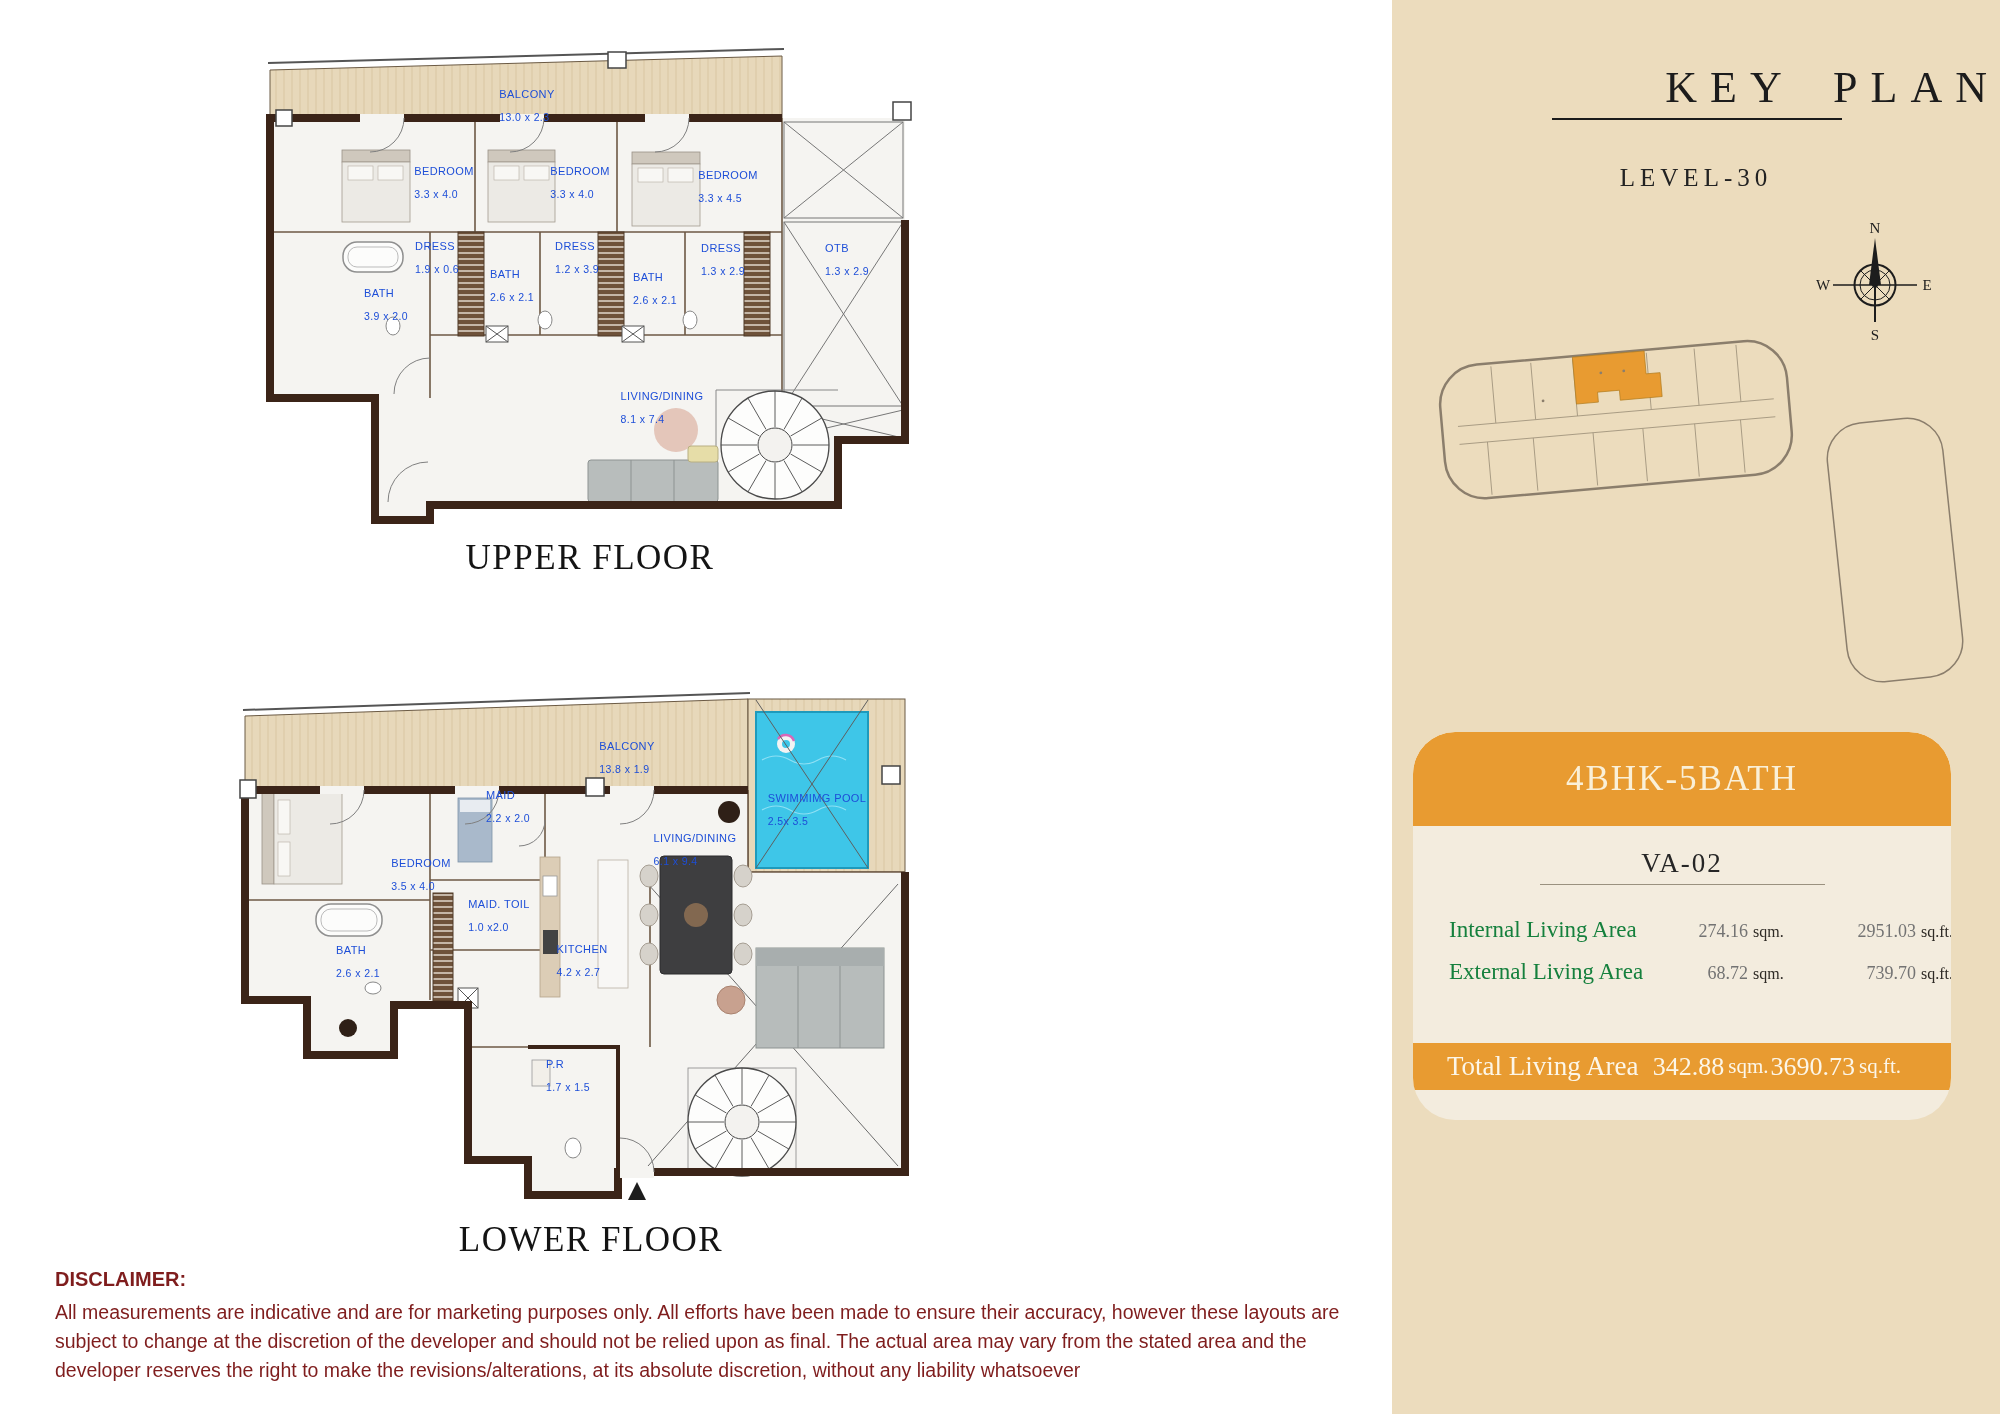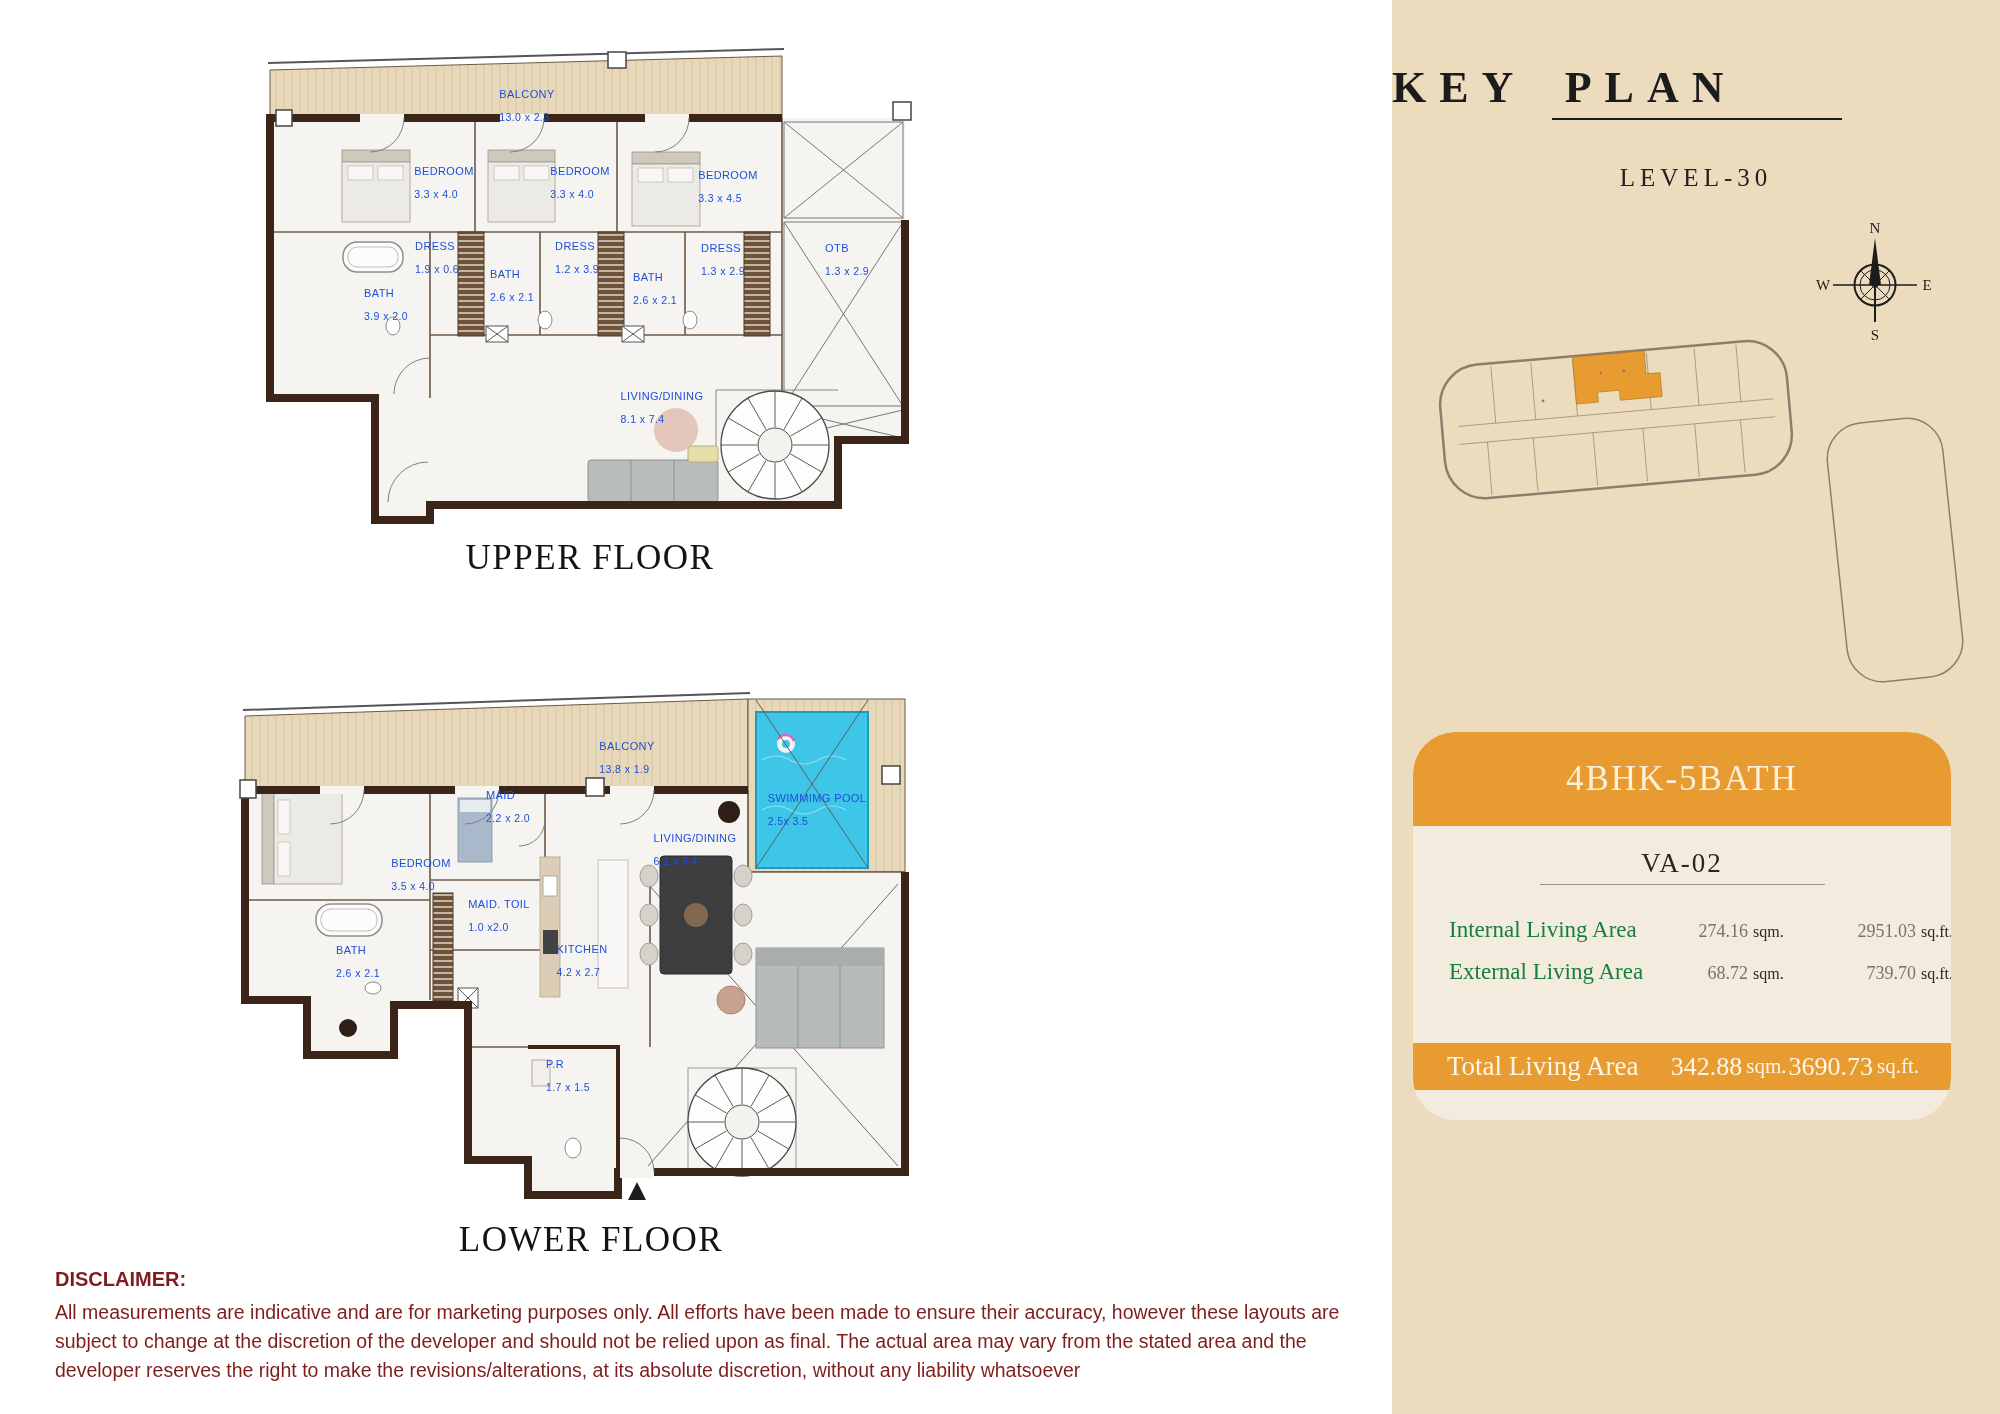--- a/index.html
+++ b/index.html
@@ -5,42 +5,42 @@
   :root{
     --accent:#E89B31; --panel:#ECDCBD; --card:#F3ECDE; --wall:#3B2418;
     --balcony:#E7D8BA; --pool:#3EC6E8; --outline:#8B7E6C; --text_dark:#1C1C1C;
   }
   html,body{margin:0;padding:0;}
   body{font-family:"Liberation Sans",sans-serif;}
   .page{position:relative;width:2000px;height:1414px;background:#ffffff;overflow:hidden;}
   .panel{position:absolute;left:1392px;top:0;width:608px;height:1414px;background:var(--panel);}
   svg.layer{position:absolute;}
   
-  .kp-title{position:absolute;left:1392px;top:62px;width:608px;text-align:left;
-    font-family:"Liberation Serif",serif;font-size:44px;font-weight:700;letter-spacing:13px;
+  .kp-title{position:absolute;left:1392px;top:62px;width:608px;text-align:right;
+    font-family:"Liberation Serif",serif;font-size:44px;font-weight:400;letter-spacing:13px;
     word-spacing:16px;color:var(--text_dark);}
   .kp-underline{position:absolute;left:1552px;top:118px;width:290px;height:0;border-top:2.5px solid #1b1b1b;}
   .kp-level{position:absolute;left:1392px;top:164px;width:608px;text-align:center;
     font-family:"Liberation Serif",serif;font-size:25px;letter-spacing:5px;color:#222;}
   
   .card{position:absolute;left:1413px;top:732px;width:538px;height:388px;background:var(--card);
     border-radius:42px;overflow:hidden;}
   .card-head{height:94px;background:var(--accent);display:flex;align-items:center;justify-content:center;
     border-radius:42px 42px 0 0;}
   .card-head span{font-family:"Liberation Serif",serif;font-size:35px;letter-spacing:2px;color:#FAF0D8;}
   .card-unit{margin-top:22px;text-align:center;font-family:"Liberation Serif",serif;font-size:27px;
     letter-spacing:2px;color:#262626;}
   .card-unit-line{width:285px;margin:5px auto 0;border-bottom:1px solid #9A917F;}
   .card-rows{margin-top:32px;padding:0 24px 0 36px;}
   .crow{display:grid;grid-template-columns:218px 86px 56px 112px 58px;align-items:baseline;margin-bottom:16px;}
   .clabel{font-family:"Liberation Serif",serif;font-size:23px;color:#15803d;}
   .cnum{font-family:"Liberation Serif",serif;font-size:18px;color:#737373;text-align:right;padding-right:5px;}
   .cunit{font-family:"Liberation Serif",serif;font-size:16px;color:#2E2A25;}
   .card-total{position:absolute;top:311px;left:0;right:0;height:47px;background:var(--accent);
-    display:flex;align-items:center;padding:0 30px 0 34px;color:#FCF6E8;}
+    display:flex;align-items:center;padding:0 48px 0 34px;color:#FCF6E8;}
   .tlabel{font-family:"Liberation Serif",serif;font-size:27px;margin-right:auto;}
   .tnum{font-family:"Liberation Serif",serif;font-size:26px;}
   .tunit{font-family:"Liberation Serif",serif;font-size:21px;margin:0 2px 0 4px;}
   
   .rl{position:absolute;transform:translate(-50%,-50%);white-space:nowrap;
     color:#1d4ed8;line-height:12.5px;letter-spacing:0.4px;}
   .rl .nm{display:block;font-size:11px;}
   .rl .dim{display:block;font-size:10.5px;margin-top:10px;}
   .floor-caption{position:absolute;transform:translateX(-50%);font-family:"Liberation Serif",serif;
     font-size:35px;letter-spacing:1.5px;color:#141414;white-space:nowrap;}

